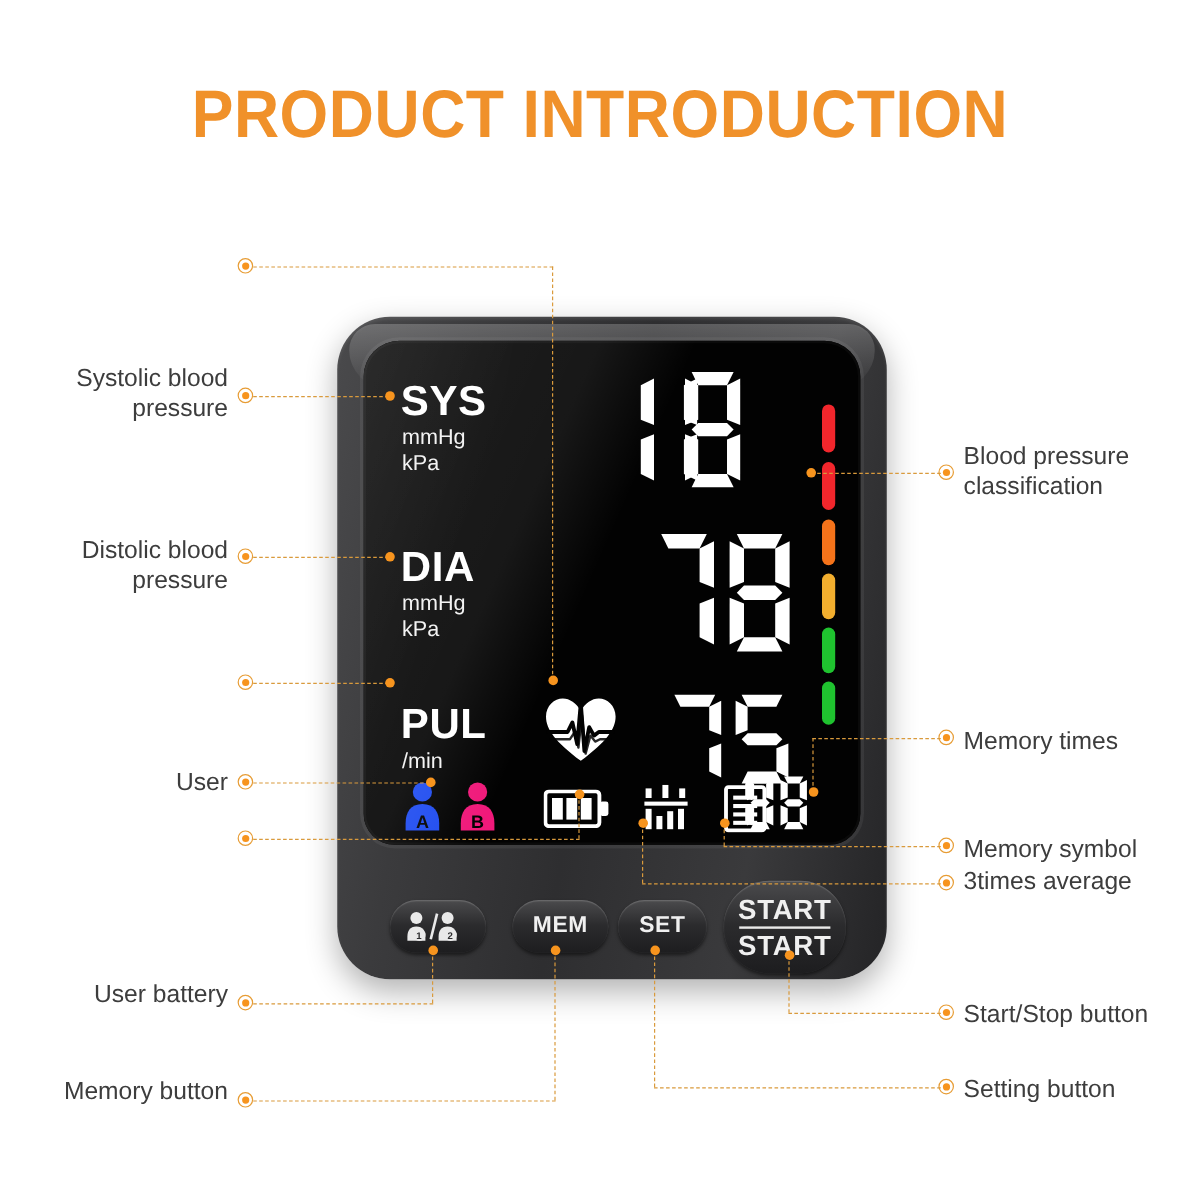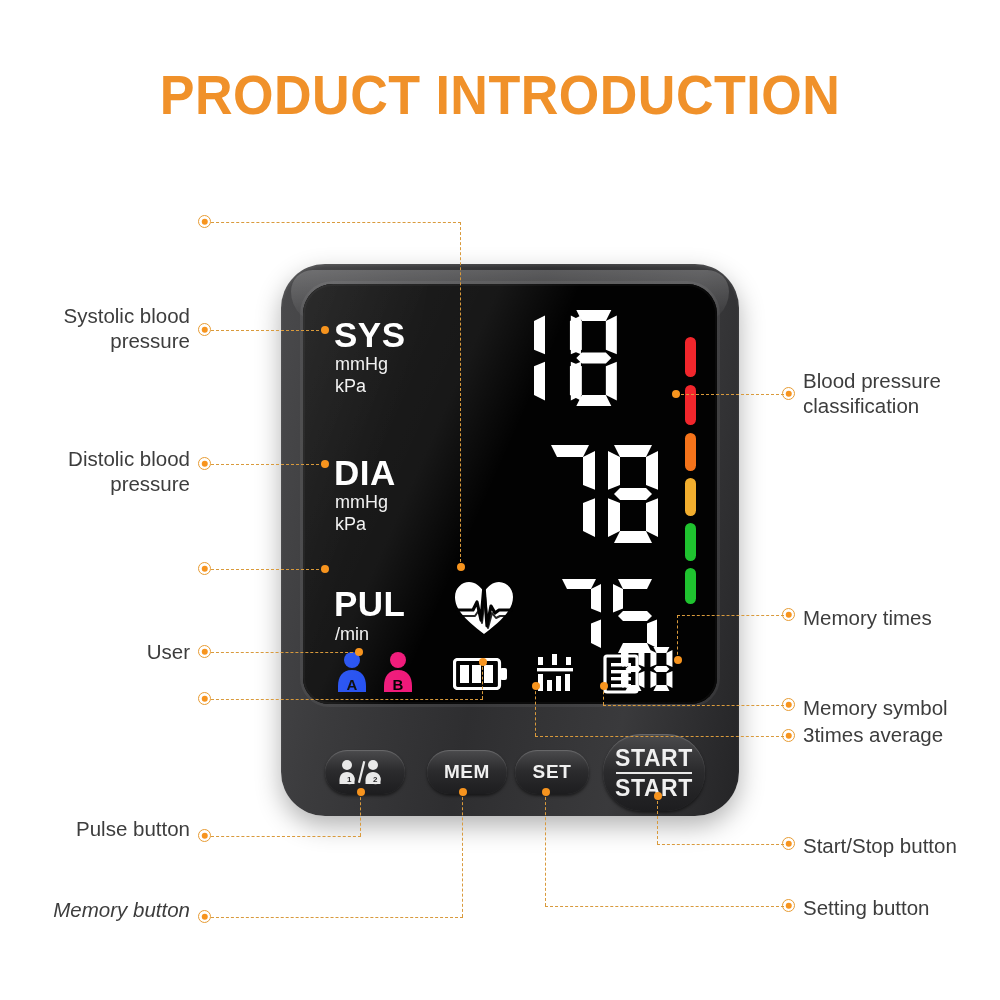--- a/index.html
+++ b/index.html
@@ -332,22 +332,22 @@
       <span class="ssdiv"></span>
       <span>START</span>
     </div>
   </div>
 
   <div class="lbl r" style="left:10px;top:303px;width:180px;">Systolic blood
 pressure</div>
   <div class="lbl r" style="left:10px;top:446px;width:180px;">Distolic blood
 pressure</div>
   <div class="lbl r" style="left:10px;top:639px;width:180px;">User</div>
-  <div class="lbl r" style="left:10px;top:816px;width:180px;">Pulse button</div>
-  <div class="lbl r" style="left:0px;top:897px;width:190px;font-style:italic;">Memory button</div>
+  <div class="lbl r" style="left:10px;top:816px;width:180px;">User battery</div>
+  <div class="lbl r" style="left:0px;top:897px;width:190px;">Memory button</div>
 
   <div class="lbl l" style="left:803px;top:368px;width:200px;">Blood pressure
 classification</div>
   <div class="lbl l" style="left:803px;top:605px;width:200px;">Memory times</div>
   <div class="lbl l" style="left:803px;top:695px;width:210px;">Memory symbol</div>
   <div class="lbl l" style="left:803px;top:722px;width:210px;">3times average</div>
   <div class="lbl l" style="left:803px;top:833px;width:220px;">Start/Stop  button</div>
   <div class="lbl l" style="left:803px;top:895px;width:200px;">Setting button</div>
 
   <div class="ring" style="left:198px;top:215px;"></div>

